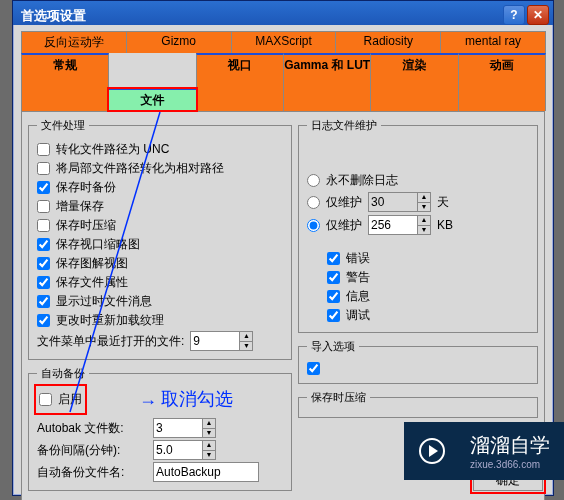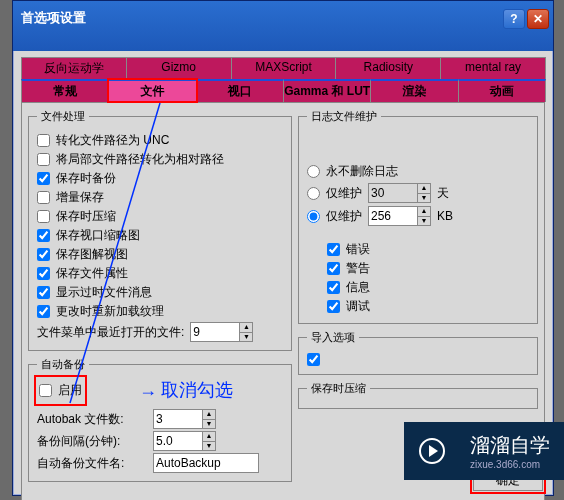--- a/index.html
+++ b/index.html
@@ -16,26 +16,26 @@
     position: absolute;
     left: 12px;
     top: 0;
     width: 540px;
     height: 494px;
     background: #d8d8d8;
     border: 1px solid #0a246a;
     box-shadow: 0 0 0 1px #99aadd inset;
   }
   .titlebar {
-    height: 34px;
+    height: 24px;
     background: linear-gradient(#2a6ed0, #1d58b8);
     color: #fff;
     display: flex;
-    align-items: flex-start;
-    padding: 8px 4px;
+    align-items: flex-end;
+    padding: 0 4px;
     font-size: 13px;
     font-weight: bold;
   }
   .titlebar .title { flex: 1; padding-left: 4px; }
   .tbbtn {
     width: 20px; height: 18px;
     background: linear-gradient(#5a8ee0,#2a6ed0);
     border: 1px solid #1d58b8;
     border-radius: 3px;
     margin-left: 2px;
@@ -43,32 +43,33 @@
     color: #fff; font-weight: bold; font-size: 12px;
   }
   .tbbtn.close { background: linear-gradient(#e07050,#c03010); border-color: #a02000; }
   .tabs {
     margin: 6px 8px 0 8px;
   }
   .tabrow { display: flex; }
   .tab {
     border: 1px solid #888;
     border-bottom: none;
-    background: #be185d;
+    background: #f97316;
     padding: 2px 0;
     text-align: center;
     font-size: 12px;
     flex: 1;
     margin-right: -1px;
   }
   .tabrow2 .tab { border-top: 2px solid #1d4ed8; font-weight: bold; }
   .tab.active {
-    background: #ec4899;
+    background: #86efac;
     position: relative;
     z-index: 2;
+    margin-top: 35px;
   }
   .tab.hl {
     outline: 2px solid red;
     outline-offset: -1px;
   }
   .body {
     border: 1px solid #888;
     margin: 0 8px 8px 8px;
     padding: 6px;
     background: #d8d8d8;

